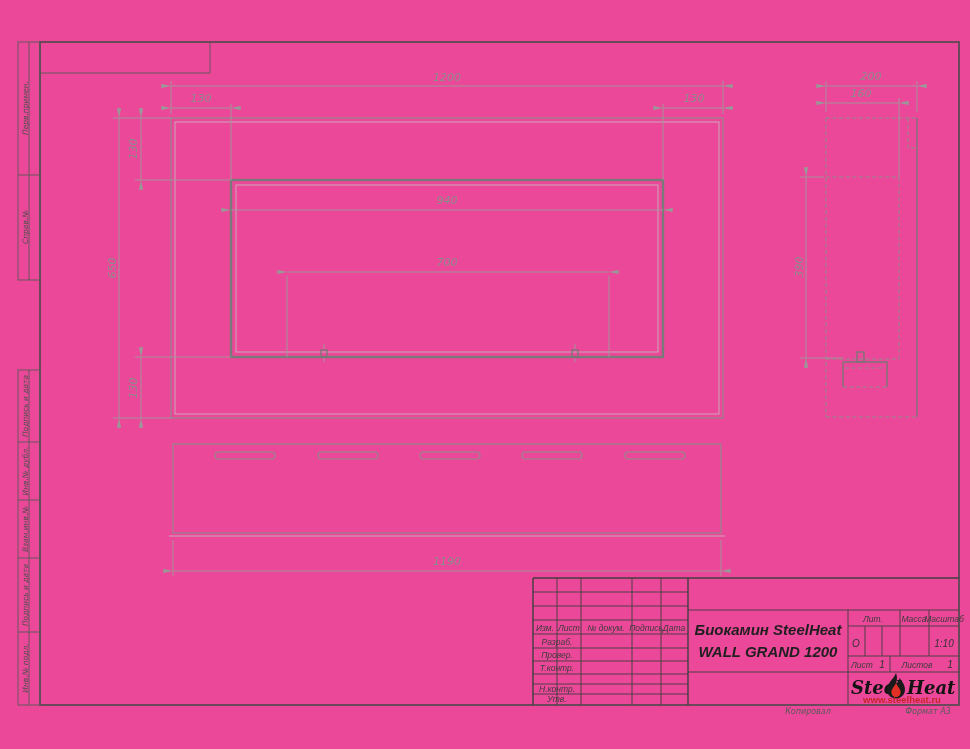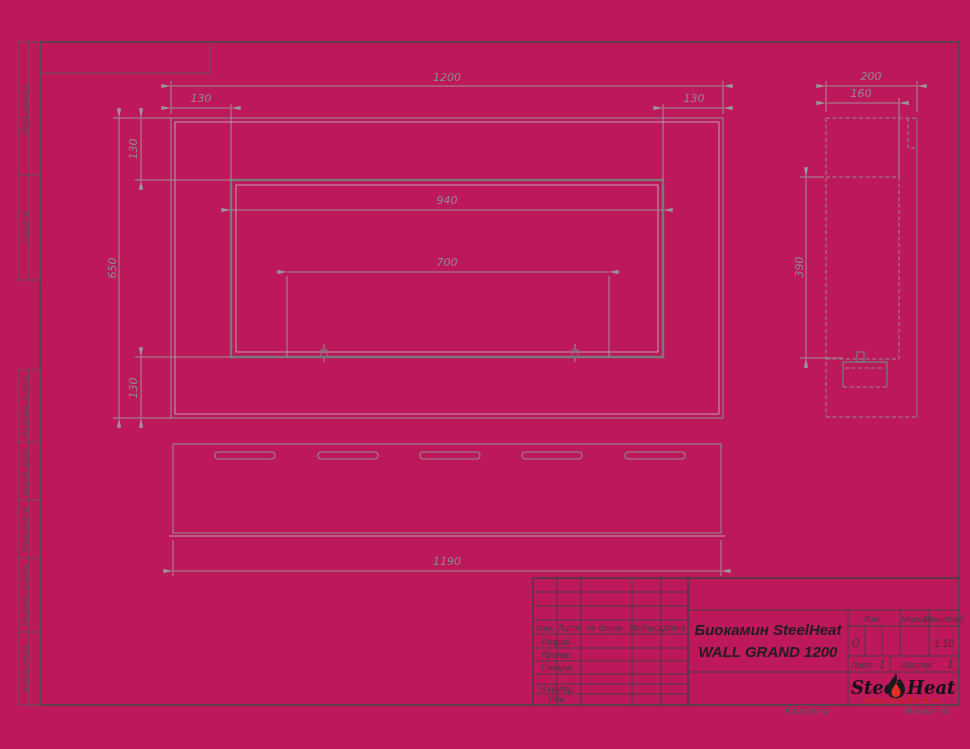--- a/index.html
+++ b/index.html
@@ -1,16 +1,16 @@
 <!DOCTYPE html>
 <html><head>
 <meta charset="utf-8">
 <style>
   html,body{margin:0;padding:0;background:#ffffff;}
-  .page{position:relative;width:970px;height:749px;background:#be185d;overflow:hidden;}
+  .page{position:relative;width:970px;height:749px;background:#ec4899;overflow:hidden;}
   svg{position:absolute;left:0;top:0;}
   
   .fl{stroke:#4a4a4a;stroke-width:1.6;fill:none;}
   .fm{stroke:#5a5a5a;stroke-width:.9;fill:none;}
   .tb{stroke:#3f3f3f;stroke-width:.9;fill:none;}
   .tbk{stroke:#3f3f3f;stroke-width:1.4;fill:none;}
   .ol{stroke:#8d8d8d;stroke-width:1.1;fill:none;}
   .ol2{stroke:#c0c0c0;stroke-width:.8;fill:none;}
   .th{stroke:#7a7a7a;stroke-width:2.4;fill:none;}
   .dl{stroke:#9c9c9c;stroke-width:.9;fill:none;}

